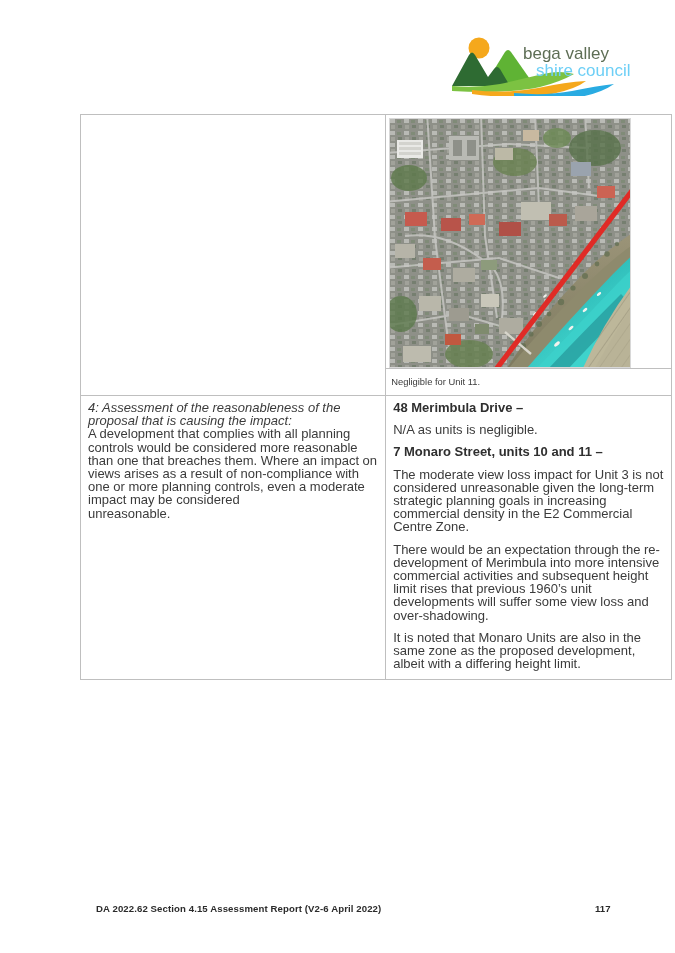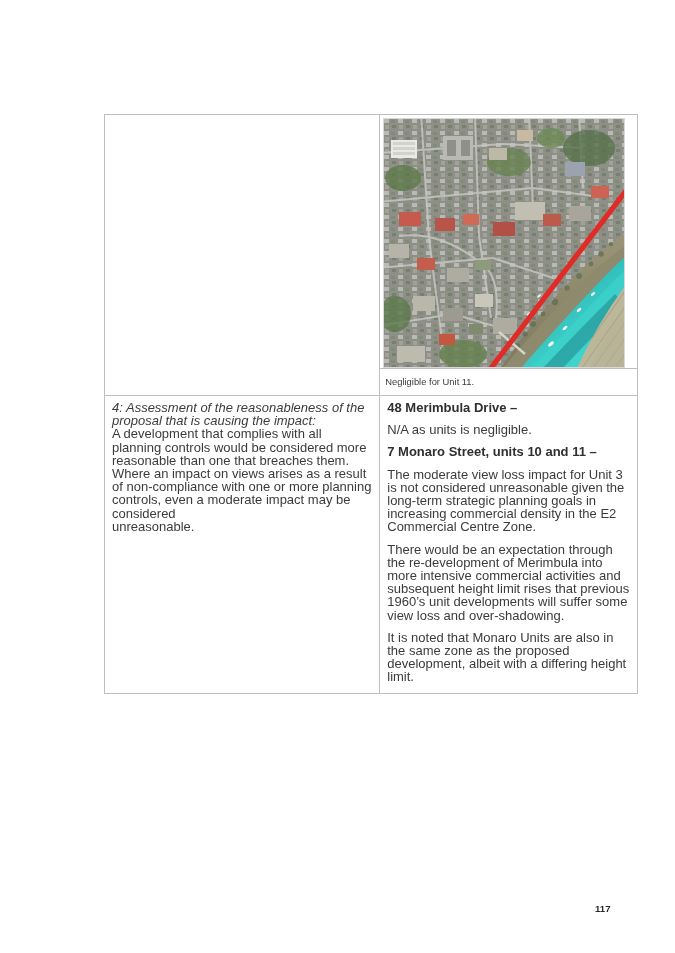--- a/index.html
+++ b/index.html
@@ -29,23 +29,23 @@
     left: 448px;
     top: 34px;
     width: 186px;
     height: 62px;
   }
   .logo svg { display:block; }
 
   
   .doc-table {
     position: absolute;
-    left: 104px;
+    left: 80px;
     top: 114px;
-    width: 534px;
+    width: 592px;
     border-collapse: collapse;
     table-layout: fixed;
   }
   .doc-table td {
     border: 1px solid #bfbfbf;
     vertical-align: top;
     padding: 0;
     background: #ffffff;
   }
   .col-left  { width: 267px; }
@@ -113,20 +113,40 @@
     font-weight: bold;
     color: #2b2b2b;
     margin-left: 40px;
   }
 </style>
 </head>
 <body>
 
 <div class="page">
 
+  <div class="logo">
+    <svg width="186" height="62" viewBox="0 0 186 62" xmlns="http://www.w3.org/2000/svg">
+
+      <circle cx="31" cy="14" r="10.5" fill="#F5A81C"></circle>
+
+      <path d="M36 52 L57 18 Q60 14 63 18 L84 48 Q86 52 82 52 Z" fill="#5FB334"></path>
+
+      <path d="M4 52 L21 21 Q24 16 27 21 L40 43 L46 35 Q49 31 52 35 L62 52 Z" fill="#2E6B32"></path>
+
+      <path d="M4 52 Q30 54 52 50 Q74 45 95 40 Q112 36 126 40 Q112 48 92 53 Q60 60 4 57 Z" fill="#7CC242"></path>
+
+      <path d="M24 56 Q58 60 90 54 Q118 48 138 47 Q128 55 104 60 Q70 66 24 60 Z" fill="#F5A81C"></path>
+
+      <path d="M66 59 Q98 62 124 57 Q148 52 166 50 Q152 60 126 64 Q96 68 66 63 Z" fill="#29ABE2"></path>
+
+      <text x="75" y="25" font-family="'Liberation Sans', sans-serif" font-size="17" fill="#5E6E55">bega valley</text>
+      <text x="88" y="42" font-family="'Liberation Sans', sans-serif" font-size="17" fill="#6DCFF6">shire council</text>
+    </svg>
+
+  </div>
 
   <table class="doc-table">
     <colgroup>
       <col class="col-left">
       <col class="col-right">
     </colgroup>
     <tbody>
 
       <tr>
         <td>
@@ -290,15 +310,16 @@
             <p class="para">The moderate view loss impact for Unit 3 is not considered unreasonable given the long-term strategic planning goals in increasing commercial density in the E2 Commercial Centre Zone.</p>
             <p class="para">There would be an expectation through the re-development of Merimbula into more intensive commercial activities and subsequent height limit rises that previous 1960’s unit developments will suffer some view loss and over-shadowing.</p>
             <p class="para">It is noted that Monaro Units are also in the same zone as the proposed development, albeit with a differing height limit.</p>
           </div>
         </td>
       </tr>
 
     </tbody>
   </table>
 
+  <div class="footer">DA 2022.62 Section 4.15 Assessment Report (V2-6 April 2022)</div>
   <div class="footer-page">117</div>
 
 </div>
 
 </body></html>

